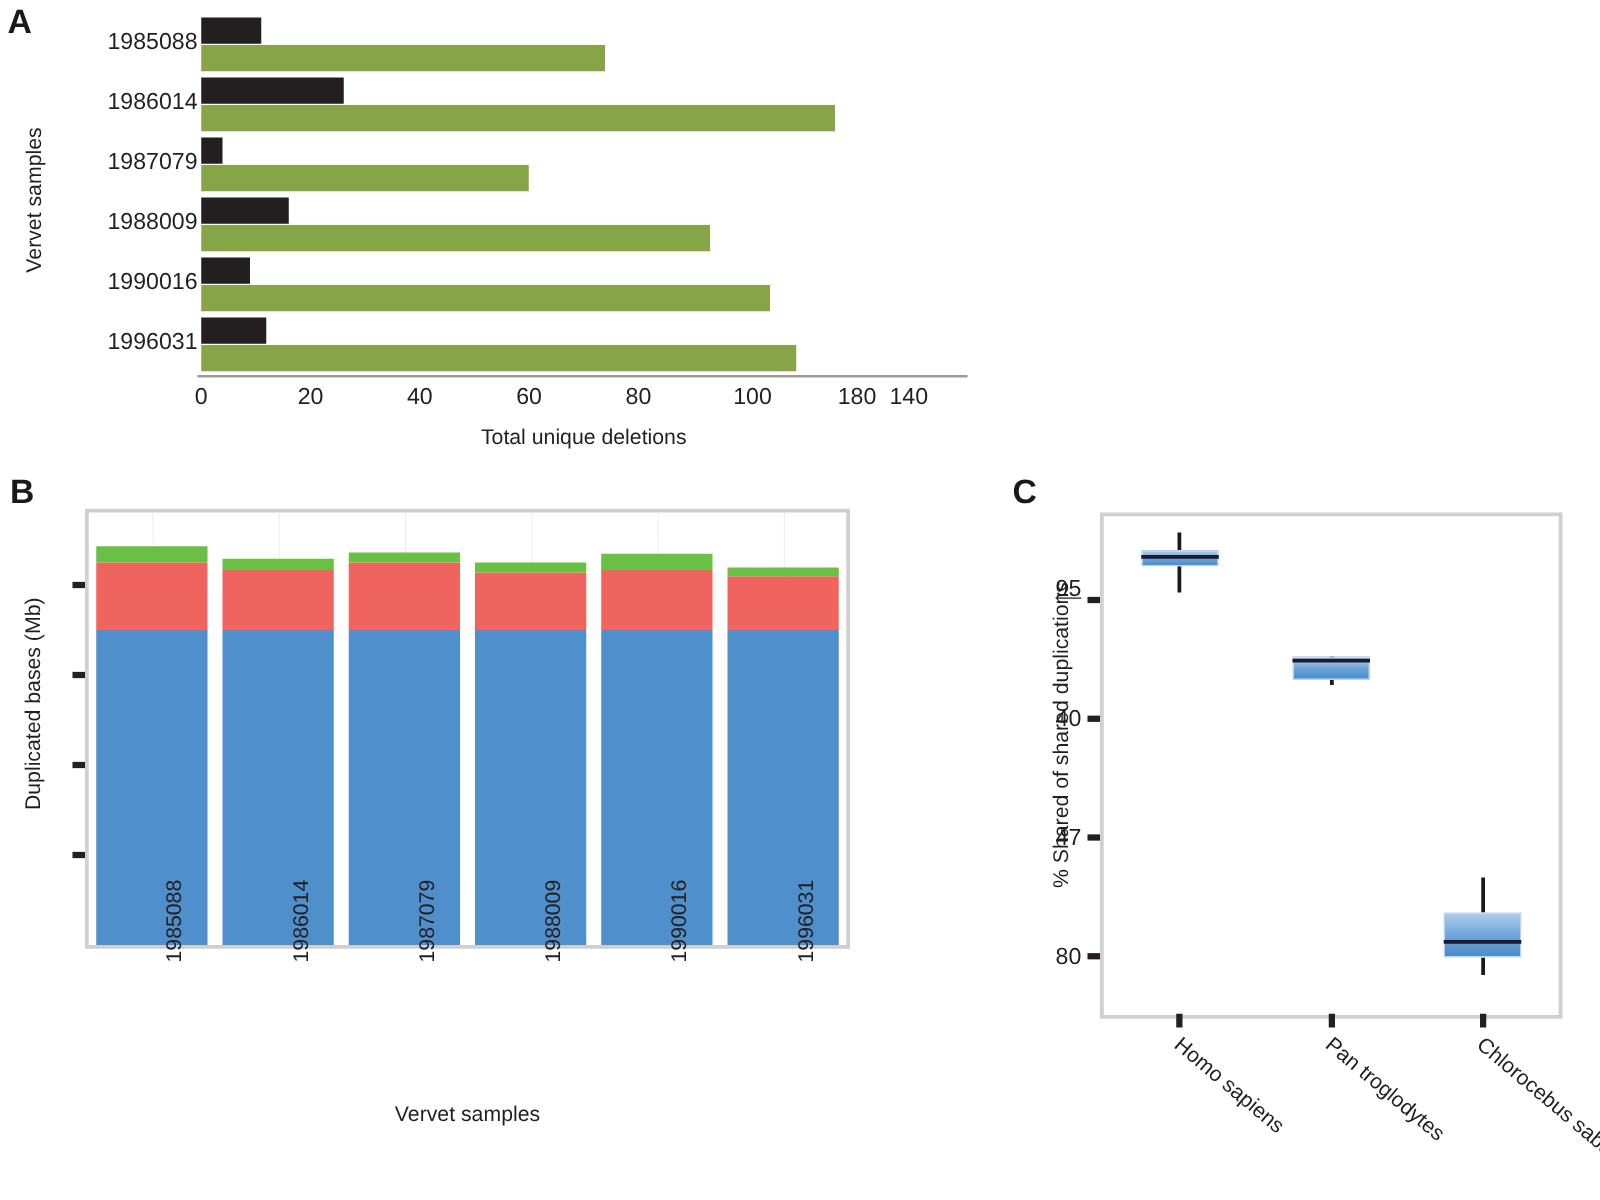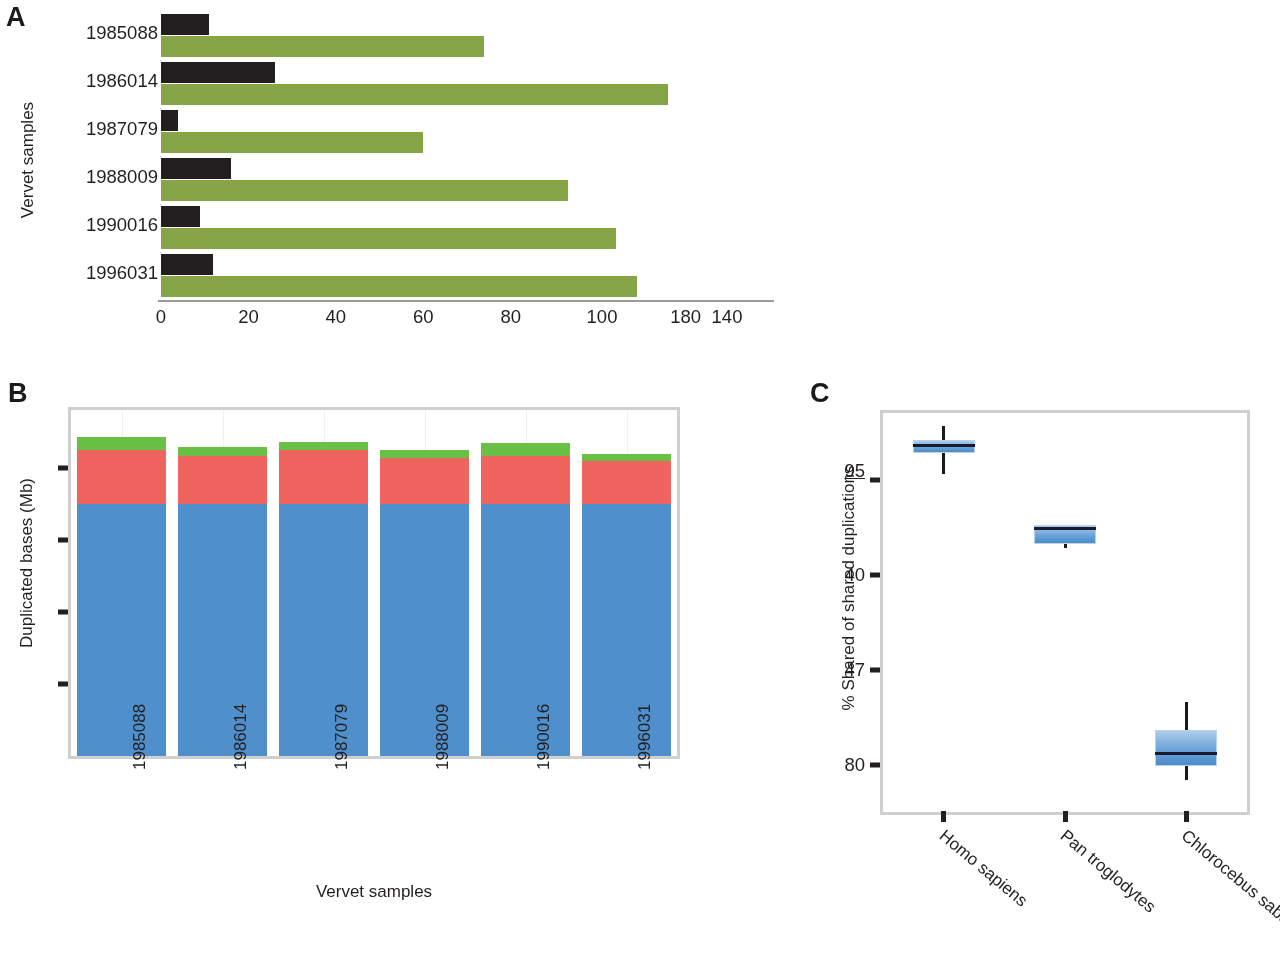--- a/index.html
+++ b/index.html
@@ -175,20 +175,21 @@
   <div id="aTicks">
       <div class="a-tick" style="left: 161px;">0</div>
       <div class="a-tick" style="left: 248.429px;">20</div>
       <div class="a-tick" style="left: 335.857px;">40</div>
       <div class="a-tick" style="left: 423.286px;">60</div>
       <div class="a-tick" style="left: 510.714px;">80</div>
       <div class="a-tick" style="left: 602px;">100</div>
       <div class="a-tick" style="left: 685.571px;">180</div>
       <div class="a-tick" style="left: 727px;">140</div>
     </div>
+  <div class="a-xlabel">Total unique deletions</div>
 </div>
 
 <div id="panelB">
   <div class="panel-letter letter">B</div>
   <div class="b-ylabel">Duplicated bases (Mb)</div>
   <div id="bYticks">
       <div class="b-ytick-lab" style="top: 305.917px;">10</div>
       <div class="b-ytick-mark" style="top: 305.917px;"></div>
       <div class="b-ytick-lab" style="top: 233.833px;">20</div>
       <div class="b-ytick-mark" style="top: 233.833px;"></div>

